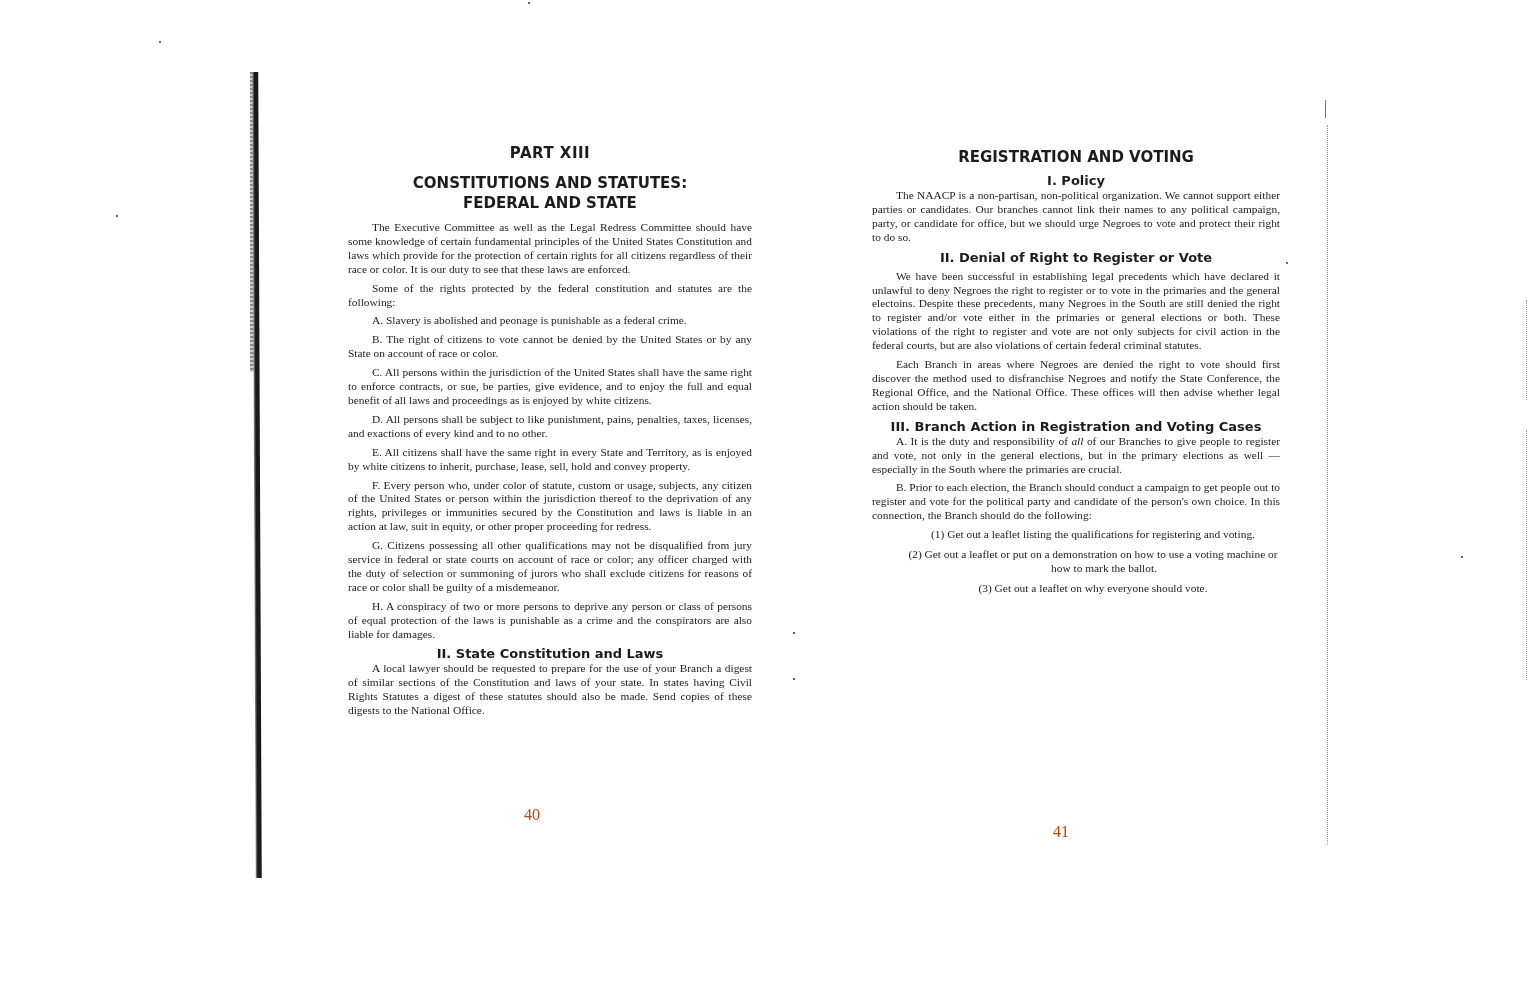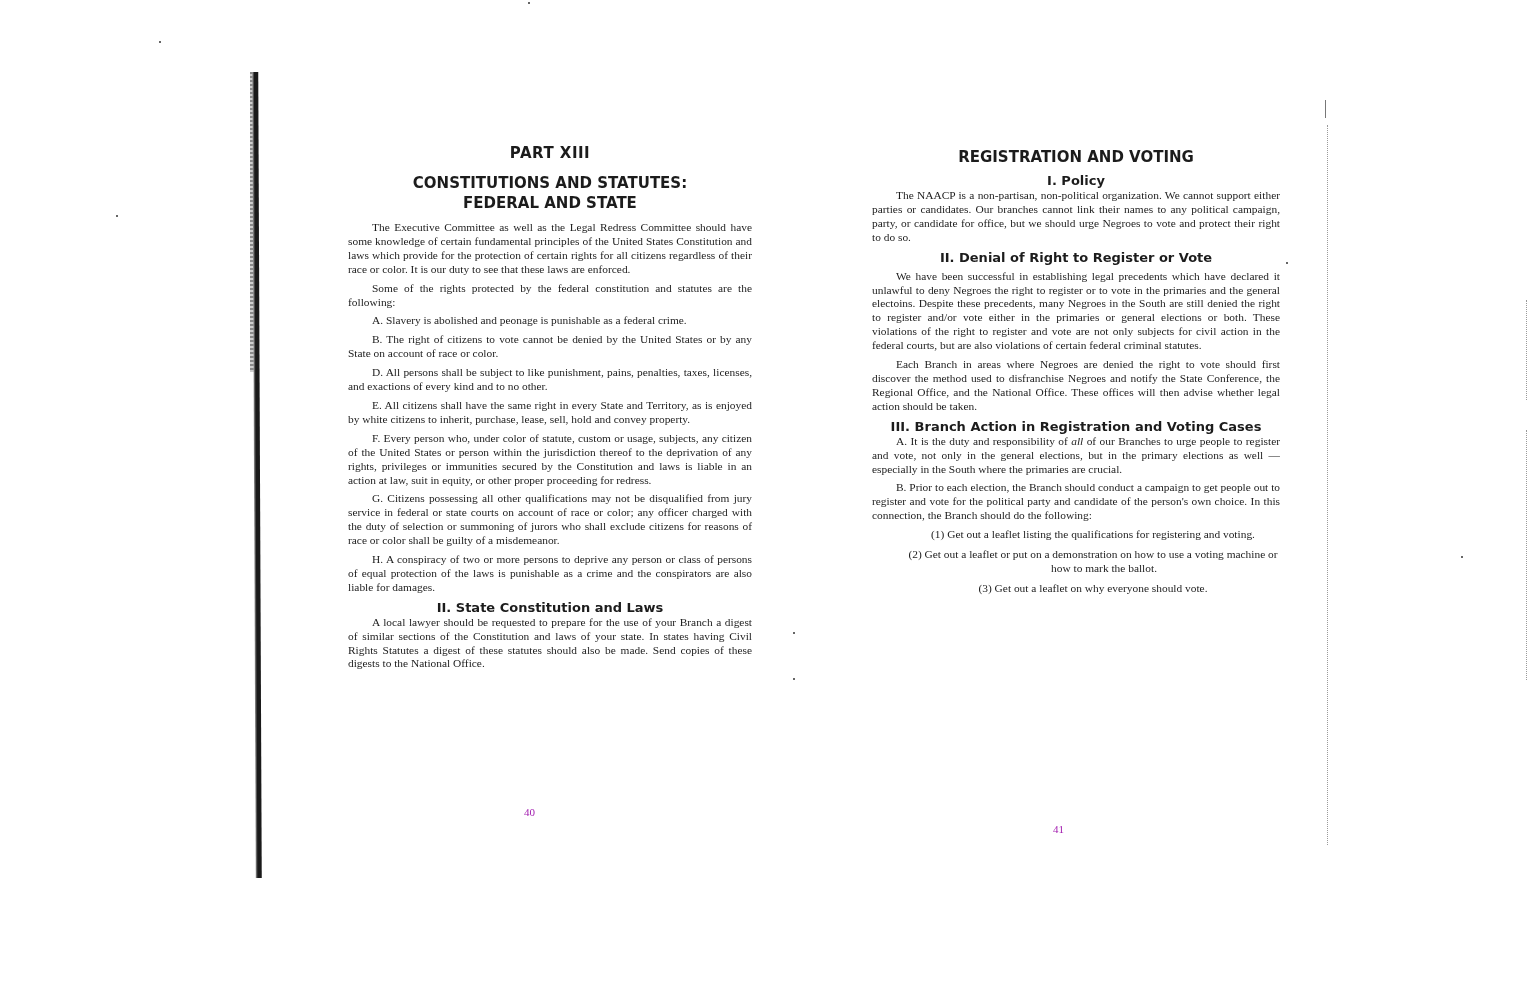--- a/index.html
+++ b/index.html
@@ -24,21 +24,21 @@
     }
     .section-heading {
       font-family: "DejaVu Sans", sans-serif; font-weight: bold; font-size: 13px;
       text-align: center; line-height: 16px; margin: 4px 0 0 0;
     }
     .para {
       font-size: 11.4px; line-height: 13.9px; text-align: justify; margin: 0 0 5px 0;
       text-indent: 24px; hyphens: none;
     }
     .numbered { font-size: 11.4px; line-height: 13.9px; margin: 0 0 6px 0; padding-left: 56px; text-indent: -22px; text-align: center; }
-    .page-number { position: absolute; font-family: "Liberation Serif", serif; font-size: 11px; color: #a21caf; }
+    .page-number { position: absolute; font-family: "Liberation Serif", serif; font-size: 16px; color: #c2410c; }
     .pn-left { left: 524px; top: 806px; }
     .pn-right { left: 1053px; top: 823px; }
     .speck { position: absolute; background: #666; width: 2px; height: 2px; }
     .dash-line { position: absolute; width: 1px; border-left: 1px dotted #9a9a9a; }
     em { font-style: italic; }
   </style>
 </head>
 <body>
 
 <div class="spine-top"></div>
@@ -58,20 +58,21 @@
 
 <div class="page left">
   <div class="part-label">PART XIII</div>
   <div class="part-title">CONSTITUTIONS AND STATUTES:
 FEDERAL AND STATE</div>
 
   <p class="para">The Executive Committee as well as the Legal Redress Committee should have some knowledge of certain fundamental principles of the United States Constitution and laws which provide for the protection of certain rights for all citizens regardless of their race or color. It is our duty to see that these laws are enforced.</p>
   <p class="para">Some of the rights protected by the federal constitution and statutes are the following:</p>
   <p class="para">A. Slavery is abolished and peonage is punishable as a federal crime.</p>
   <p class="para">B. The right of citizens to vote cannot be denied by the United States or by any State on account of race or color.</p>
+  <p class="para">C. All persons within the jurisdiction of the United States shall have the same right to enforce contracts, or sue, be parties, give evidence, and to enjoy the full and equal benefit of all laws and proceedings as is enjoyed by white citizens.</p>
   <p class="para">D. All persons shall be subject to like punishment, pains, penalties, taxes, licenses, and exactions of every kind and to no other.</p>
   <p class="para">E. All citizens shall have the same right in every State and Territory, as is enjoyed by white citizens to inherit, purchase, lease, sell, hold and convey property.</p>
   <p class="para">F. Every person who, under color of statute, custom or usage, subjects, any citizen of the United States or person within the jurisdiction thereof to the deprivation of any rights, privileges or immunities secured by the Constitution and laws is liable in an action at law, suit in equity, or other proper proceeding for redress.</p>
   <p class="para">G. Citizens possessing all other qualifications may not be disqualified from jury service in federal or state courts on account of race or color; any officer charged with the duty of selection or summoning of jurors who shall exclude citizens for reasons of race or color shall be guilty of a misdemeanor.</p>
   <p class="para">H. A conspiracy of two or more persons to deprive any person or class of persons of equal protection of the laws is punishable as a crime and the conspirators are also liable for damages.</p>
 
   <div class="section-heading">II. State Constitution and Laws</div>
   <p class="para">A local lawyer should be requested to prepare for the use of your Branch a digest of similar sections of the Constitution and laws of your state. In states having Civil Rights Statutes a digest of these statutes should also be made. Send copies of these digests to the National Office.</p>
 </div>
 <div class="page-number pn-left">40</div>
@@ -80,19 +81,19 @@
   <div class="part-title" style="margin-bottom:6px;">REGISTRATION AND VOTING</div>
 
   <div class="section-heading">I. Policy</div>
   <p class="para">The NAACP is a non-partisan, non-political organization. We cannot support either parties or candidates. Our branches cannot link their names to any political campaign, party, or candidate for office, but we should urge Negroes to vote and protect their right to do so.</p>
 
   <div class="section-heading">II. Denial of Right to Register or Vote</div>
   <p class="para" style="margin-top:4px;">We have been successful in establishing legal precedents which have declared it unlawful to deny Negroes the right to register or to vote in the primaries and the general electoins. Despite these precedents, many Negroes in the South are still denied the right to register and/or vote either in the primaries or general elections or both. These violations of the right to register and vote are not only subjects for civil action in the federal courts, but are also violations of certain federal criminal statutes.</p>
   <p class="para">Each Branch in areas where Negroes are denied the right to vote should first discover the method used to disfranchise Negroes and notify the State Conference, the Regional Office, and the National Office. These offices will then advise whether legal action should be taken.</p>
 
   <div class="section-heading">III. Branch Action in Registration and Voting Cases</div>
-  <p class="para"><span>A. It is the duty and responsibility of </span><em>all</em><span> of our Branches to urge </span><span>people to register and vote, not only in the general elections, but in the primary elections as well — especially in the South where the primaries are crucial.</span></p>
+  <p class="para"><span>A. It is the duty and responsibility of </span><em>all</em><span> of our Branches to give </span><span>people to register and vote, not only in the general elections, but in the primary elections as well — especially in the South where the primaries are crucial.</span></p>
   <p class="para">B. Prior to each election, the Branch should conduct a campaign to get people out to register and vote for the political party and candidate of the person's own choice. In this connection, the Branch should do the following:</p>
   <p class="numbered">(1) Get out a leaflet listing the qualifications for registering and voting.</p>
   <p class="numbered">(2) Get out a leaflet or put on a demonstration on how to use a voting machine or how to mark the ballot.</p>
   <p class="numbered">(3) Get out a leaflet on why everyone should vote.</p>
 </div>
 <div class="page-number pn-right">41</div>
 
 </body></html>

